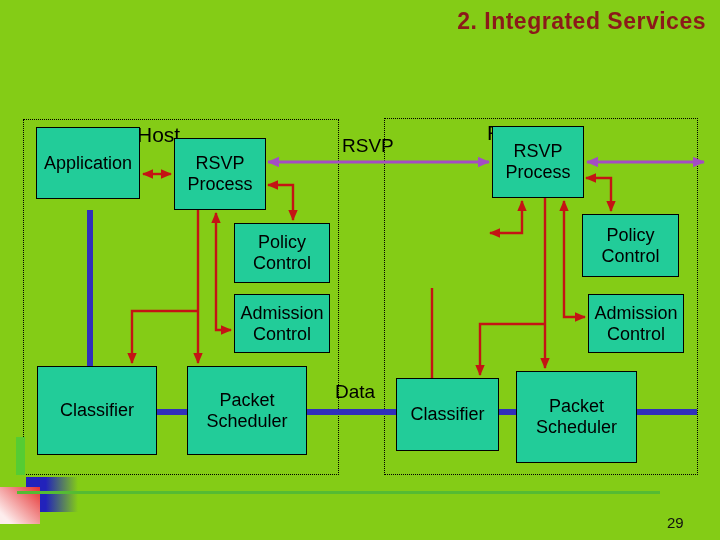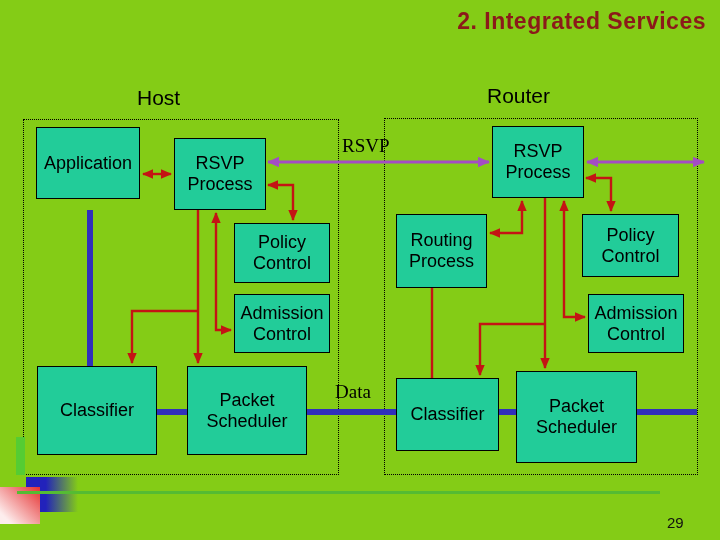--- a/index.html
+++ b/index.html
@@ -9,21 +9,21 @@
   }
   .kicker{
     position:absolute;top:8px;right:14px;font-size:23px;font-weight:bold;
     color:#8B1A1A;letter-spacing:0.5px;white-space:nowrap;
   }
   .title{
     position:absolute;top:40px;left:15px;font-size:29px;font-weight:bold;
     color:#3333BB;letter-spacing:0.2px;white-space:nowrap;
     text-shadow:2px 2px 0 #A8A8B8;
   }
-  .area-label{position:absolute;font-size:21px;color:#000;white-space:nowrap;}
+  .area-label{position:absolute;font-size:21px;color:#000;white-space:nowrap;margin-top:37px;}
   .lbl-host{left:137px;top:86px;}
   .lbl-router{left:487px;top:84px;}
   .dashed{position:absolute;border:1px dotted #000;background:transparent;}
   .host-area{left:23px;top:119px;width:314px;height:354px;}
   .router-area{left:384px;top:118px;width:312px;height:355px;}
   .box{
     position:absolute;background:#22CC99;border:1.6px solid #000;
     display:flex;align-items:center;justify-content:center;text-align:center;
     font-size:18px;line-height:1.15;color:#000;box-sizing:border-box;padding:2px;
   }
@@ -32,21 +32,21 @@
   .b-hpol{left:234px;top:223px;width:96px; height:60px;}
   .b-hadm{left:234px;top:294px;width:96px; height:59px;}
   .b-hcls{left:37px; top:366px;width:120px;height:89px;}
   .b-hpkt{left:187px;top:366px;width:120px;height:89px;}
   .b-rrsvp{left:492px;top:126px;width:92px;height:72px;}
   .b-rrt {left:396px;top:214px;width:91px; height:74px;}
   .b-rpol{left:582px;top:214px;width:97px; height:63px;}
   .b-radm{left:588px;top:294px;width:96px; height:59px;}
   .b-rcls{left:396px;top:378px;width:103px;height:73px;}
   .b-rpkt{left:516px;top:371px;width:121px;height:92px;}
-  .flow-label{position:absolute;font-size:19px;color:#000;white-space:nowrap;font-family:Liberation Serif, serif;}
+  .flow-label{position:absolute;font-size:19px;color:#000;white-space:nowrap;}
   .lbl-rsvp{left:342px;top:135px;}
   .lbl-data{left:335px;top:381px;}
   svg.connectors{position:absolute;left:0;top:0;width:720px;height:540px;pointer-events:none;}
   .deco{position:absolute;}
   .deco-green-bar{left:16px;top:437px;width:9px;height:38px;background:#55CC33;}
   .deco-blue-block{left:26px;top:477px;width:52px;height:35px;
     background:linear-gradient(to right,#2222BB 0%,#2222BB 38%,rgba(255,255,255,0) 100%);}
   .deco-red-block{left:0px;top:487px;width:40px;height:37px;
     background:linear-gradient(225deg,#E53030 0%,#FDEDED 85%);}
   .deco-green-line{left:17px;top:491px;width:643px;height:3px;background:#55BB33;}
@@ -69,21 +69,20 @@
   <div class="dashed router-area"></div>
 
   <div class="box b-app">Application</div>
   <div class="box b-hrsvp">RSVP Process</div>
   <div class="box b-hpol">Policy Control</div>
   <div class="box b-hadm">Admission Control</div>
   <div class="box b-hcls">Classifier</div>
   <div class="box b-hpkt">Packet Scheduler</div>
 
   <div class="box b-rrsvp">RSVP Process</div>
-  <div class="box b-rrt">Routing Process</div>
   <div class="box b-rpol">Policy Control</div>
   <div class="box b-radm">Admission Control</div>
   <div class="box b-rcls">Classifier</div>
   <div class="box b-rpkt">Packet Scheduler</div>
 
   <div class="flow-label lbl-rsvp">RSVP</div>
   <div class="flow-label lbl-data">Data</div>
 
   <svg class="connectors" viewBox="0 0 720 540">
     <defs>

